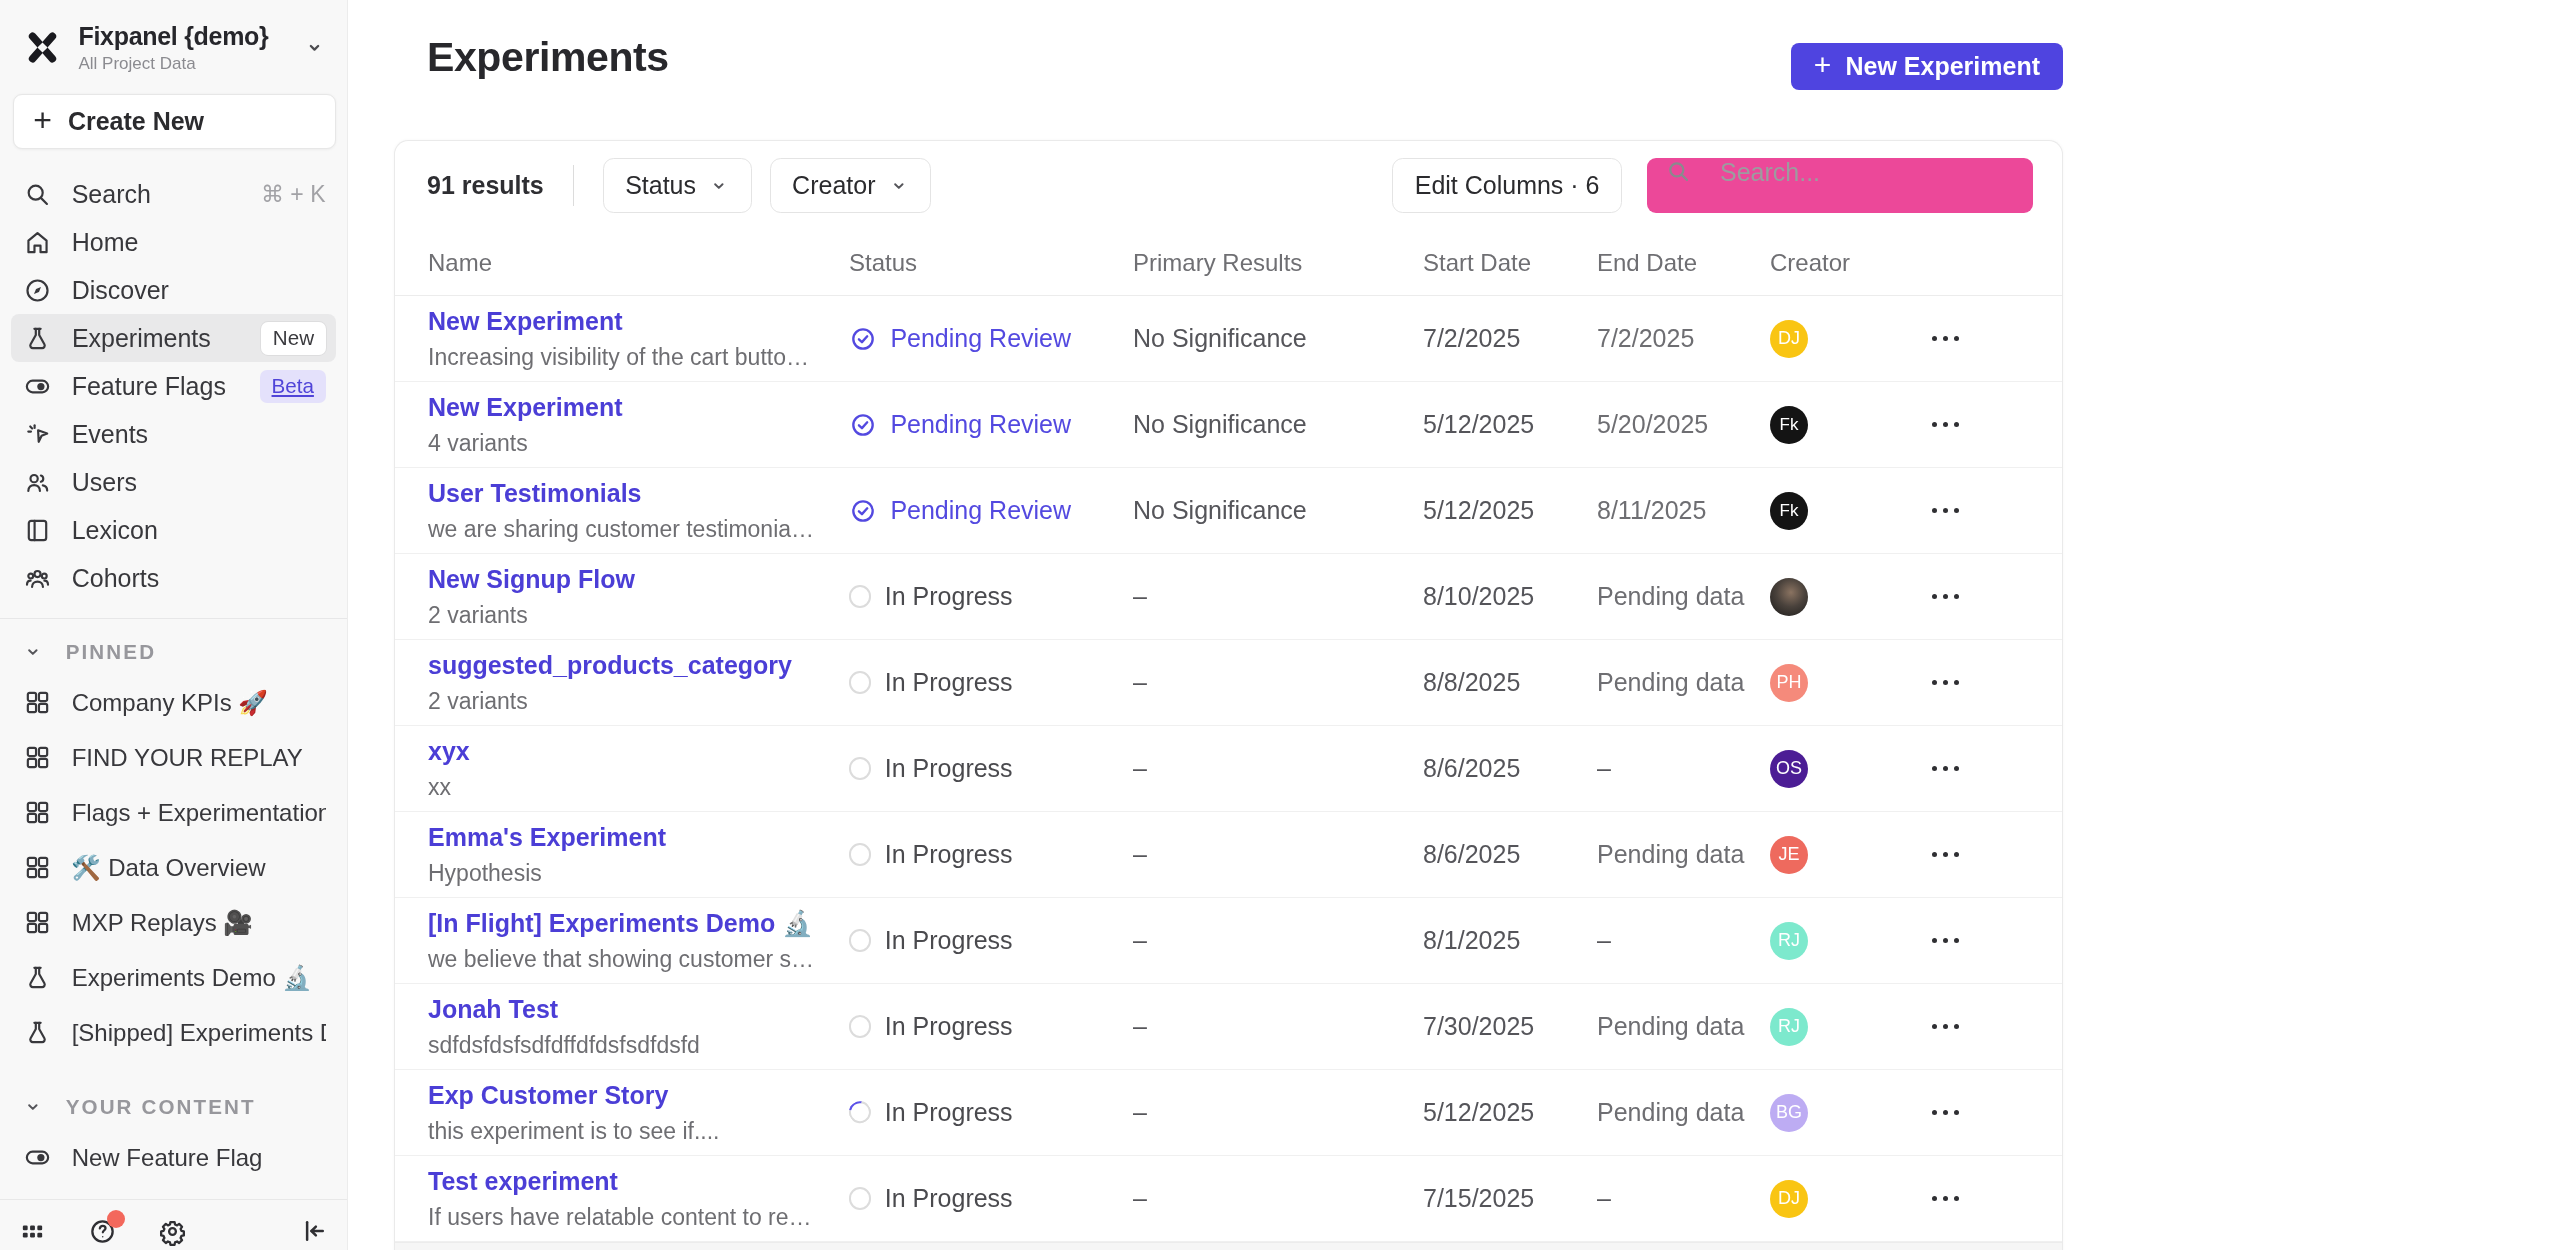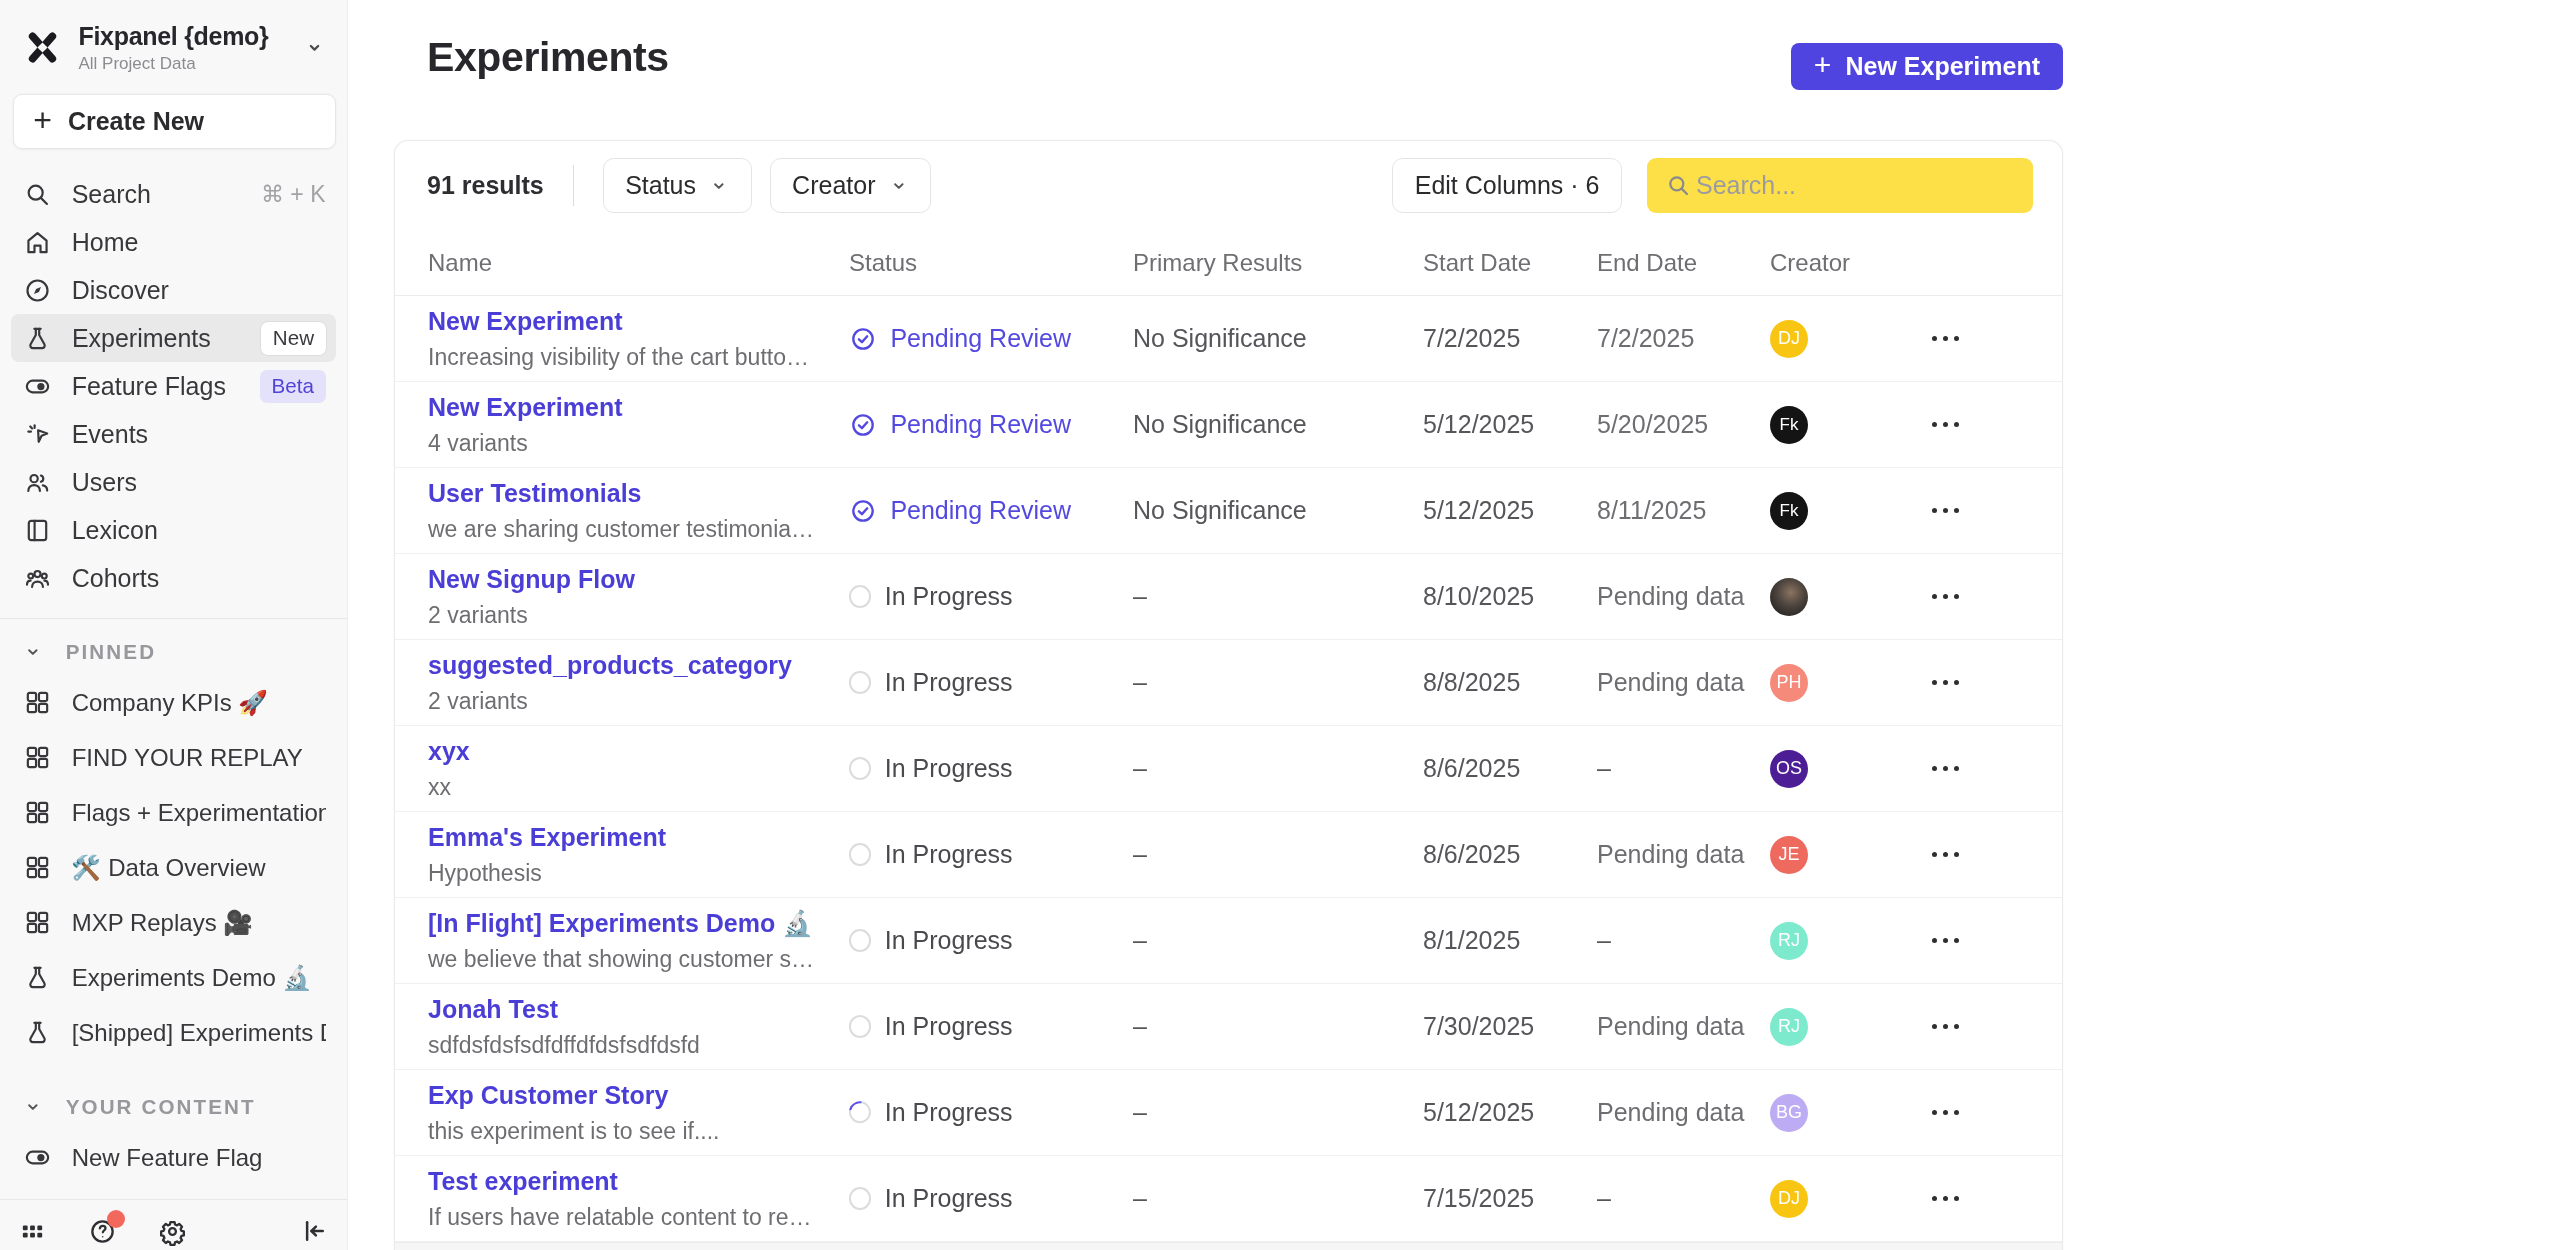--- a/index.html
+++ b/index.html
@@ -24,21 +24,21 @@
   .create-new .plus { font-size:32px; font-weight:400; line-height:1; margin-top:-2.7px; }
 
   nav { margin-top:21.5px; }
   .nav-item { display:flex; align-items:center; gap:19.7px; height:48px; padding:0 21.5px 0 23px;
     font-size:25px; color:#38383c; cursor:pointer; }
   .nav-item .lbl { flex:1; white-space:nowrap; overflow:hidden; }
   .nav-item.active { background:#e9e9ea; border-radius:8px; margin:0 10.7px; padding:0 10.7px 0 12.5px; }
   .shortcut { color:#a2a2a6; font-size:23px; }
   .badge { font-size:20.6px; padding:4.5px 11.6px; border-radius:7px; }
   .badge.new { background:#fff; color:#3a3a3e; box-shadow:0 0 0 0.9px rgba(0,0,0,.05); }
-  .badge.beta { background:#e4e1fb; color:#5044d8; }
+  .badge.beta { background:#e4e1fb; color:#5044d8;text-decoration:underline; }
 
   .sb-divider { height:0.9px; background:#e7e7e8; margin:16px 0 9px 0; }
   .sec-head { display:flex; align-items:center; gap:23px; padding:0 23px; height:47px;
     color:#97979c; font-size:20.6px; font-weight:700; letter-spacing:2.1px; cursor:pointer; }
   .sec-item { display:flex; align-items:center; gap:19.7px; height:55px; padding:0 21.5px 0 23px;
     font-size:24px; color:#38383c; cursor:pointer; }
   .sec-item .lbl { flex:1; white-space:nowrap; overflow:hidden; }
   .sec-gap { height:23px; }
 
   .sb-bottom { position:absolute; left:0; right:0; bottom:-12.5px; height:64px;
@@ -61,22 +61,22 @@
     border:0.9px solid #eaeaea; border-bottom:none; border-radius:14.3px 14.3px 0 0;
     background:#fff; box-shadow:0 0.9px 3.6px rgba(0,0,0,.04); display:flex; flex-direction:column; overflow:hidden; }
   .toolbar { height:89px; display:flex; align-items:center; padding:0 29px 0 32px; flex-shrink:0; }
   .results { font-size:25px; font-weight:600; color:#2e2e32; }
   .vdiv { width:0.9px; height:41px; background:#dcdcdc; margin:0 29px; }
   .chip { display:flex; align-items:center; gap:13.4px; height:55px; border:0.9px solid #e4e4e4;
     border-radius:10.7px; background:#fff; padding:0 21.5px; font-size:25px; color:#2b2b2e;
     cursor:pointer; font-family:inherit; }
   .chip + .chip { margin-left:18px; }
   .spacer { flex:1; }
-  .searchbox { margin-left:25px; width:386px; height:55px; background:#fde047;
-    border-radius:9px; display:flex; align-items:center; gap:4px; padding:0 18px; }
+  .searchbox { margin-left:25px; width:386px; height:55px; background:#ec4899;
+    border-radius:9px; display:flex; align-items:flex-start; gap:28px; padding:0 18px; }
   .searchbox input { border:none; outline:none; background:transparent; font-size:25px;
     color:#3a3a3a; width:100%; font-family:inherit; }
   .searchbox input::placeholder { color:#9c9c9f; }
 
   .thead, .trow { display:grid; grid-template-columns:421px 284px 290px 174px 173px 162px 1fr;
     padding-left:33px; align-items:center; }
   .thead { height:66px; border-bottom:0.9px solid #ececec; color:#6f6f73; font-size:24px; flex-shrink:0; }
   .trow { min-height:86px; border-bottom:0.9px solid #f0f0f0; }
   .namecell { padding-right:32px; overflow:hidden; }
   .namelink { font-size:25px; font-weight:600; color:#4b3ed6; cursor:pointer;

